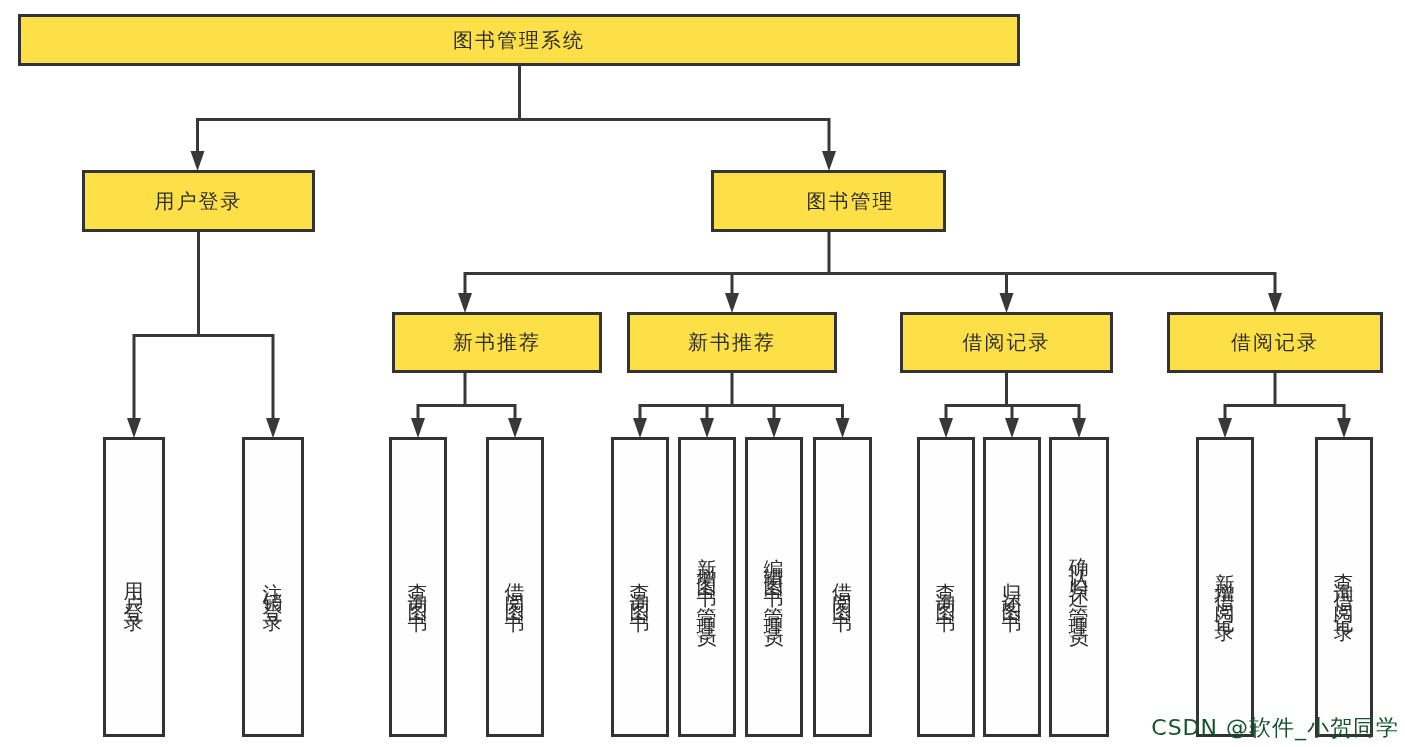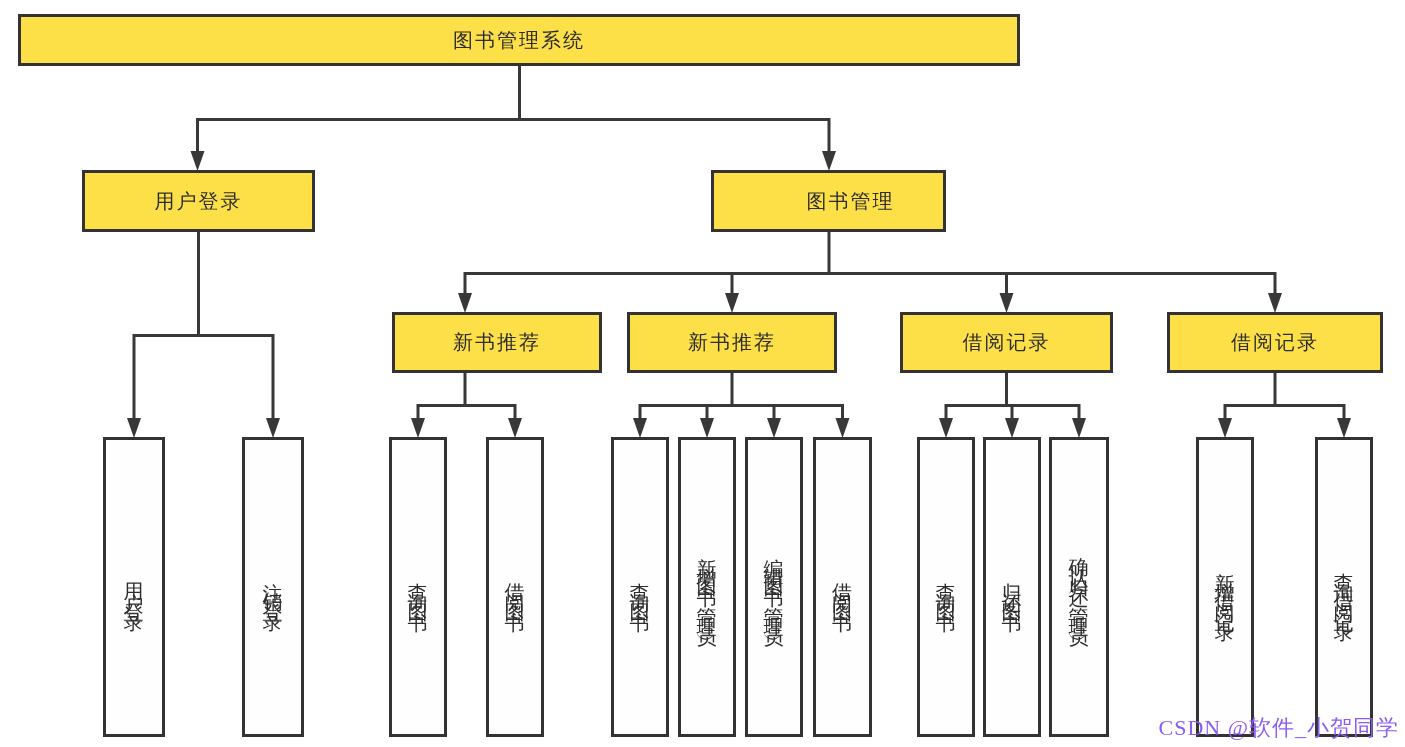--- a/index.html
+++ b/index.html
@@ -48,24 +48,23 @@
     letter-spacing: 10px;
     line-height: 1.1;
     white-space: nowrap;
     color: #2d2d2d;
   }
   .watermark {
     position: absolute;
     right: 6px;
     bottom: 4px;
     font-size: 22px;
-    color: #8b5cf6;
+    color: #14532d;
     letter-spacing: 1px;
     z-index: 3;
-    font-family: Liberation Serif, serif;
   }
 </style>
 </head>
 <body>
 
 <div id="stage">
 
   <svg id="wires" viewBox="0 0 1405 747" xmlns="http://www.w3.org/2000/svg">
     <g stroke="#383838" stroke-width="3" fill="none">
 

